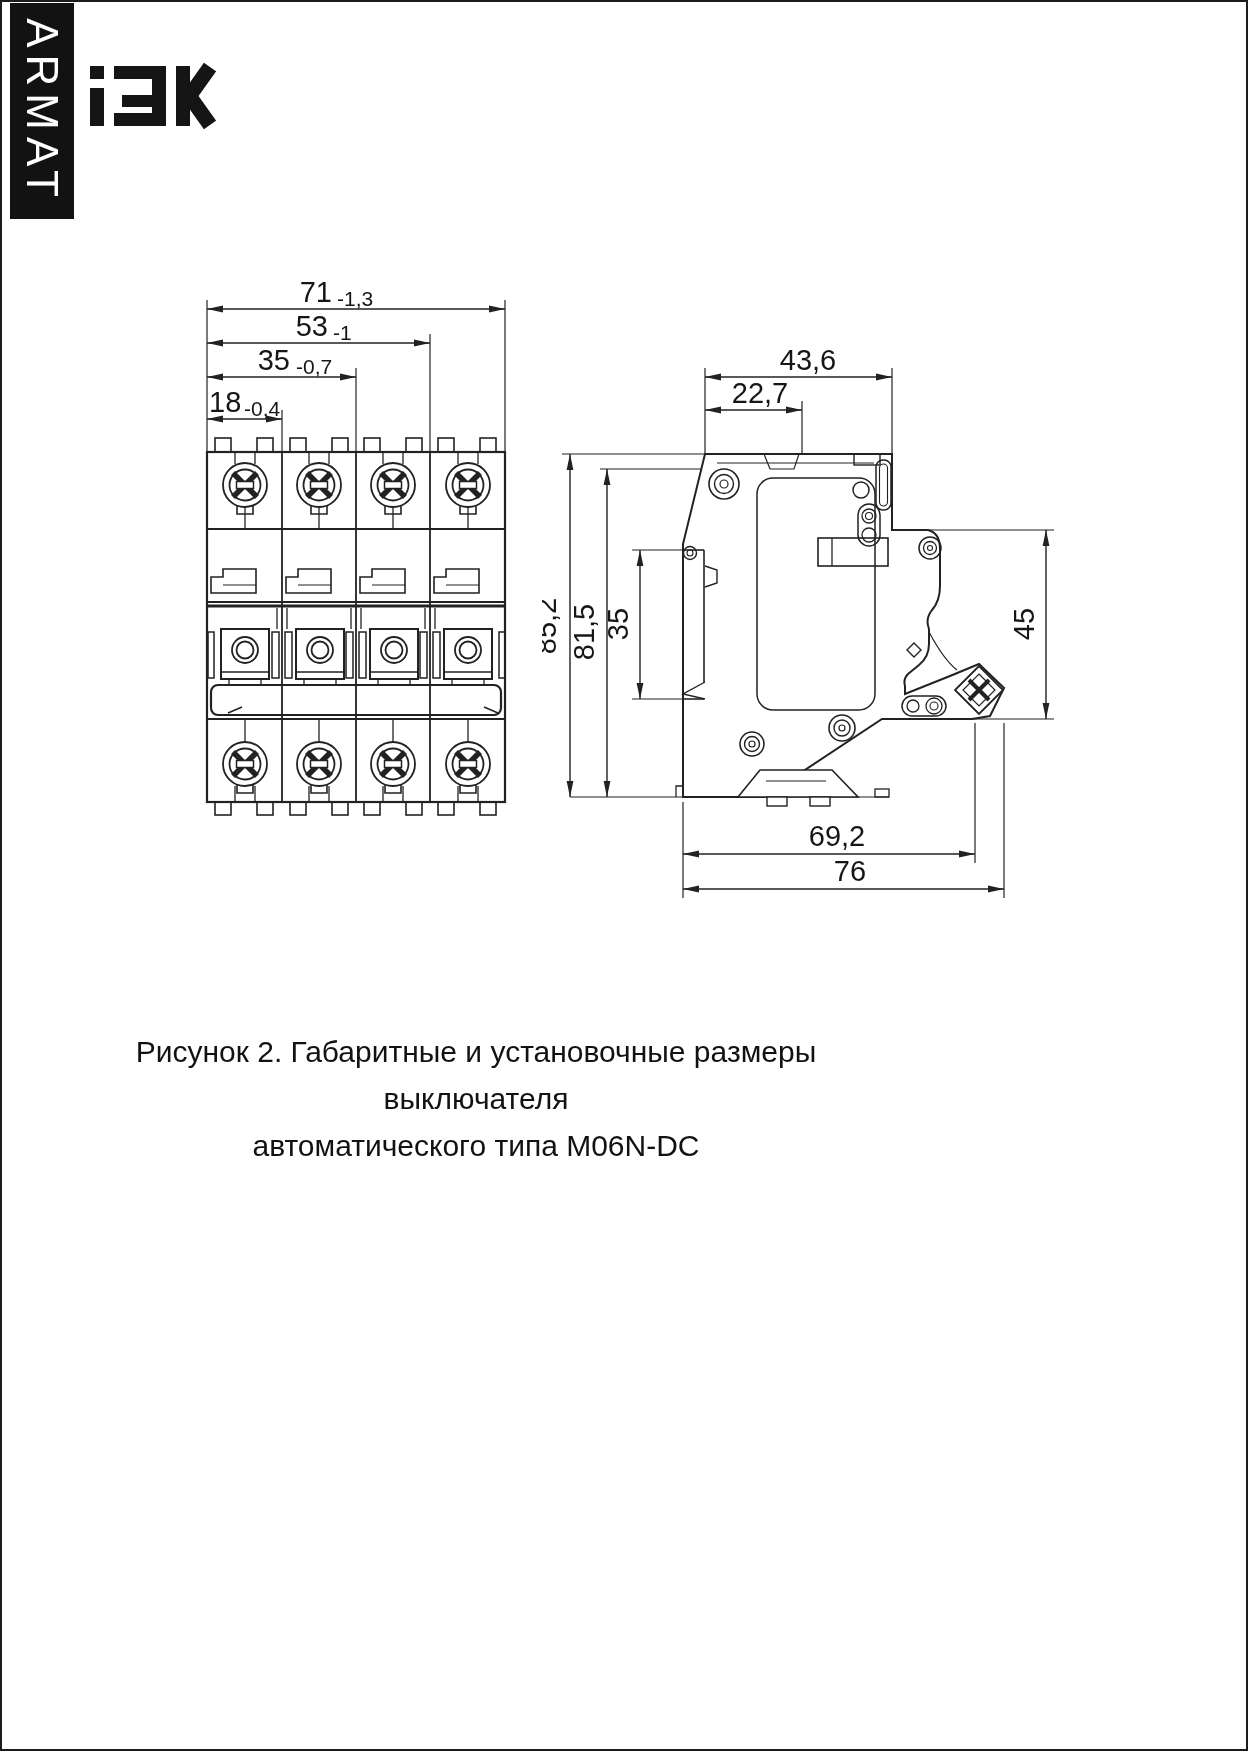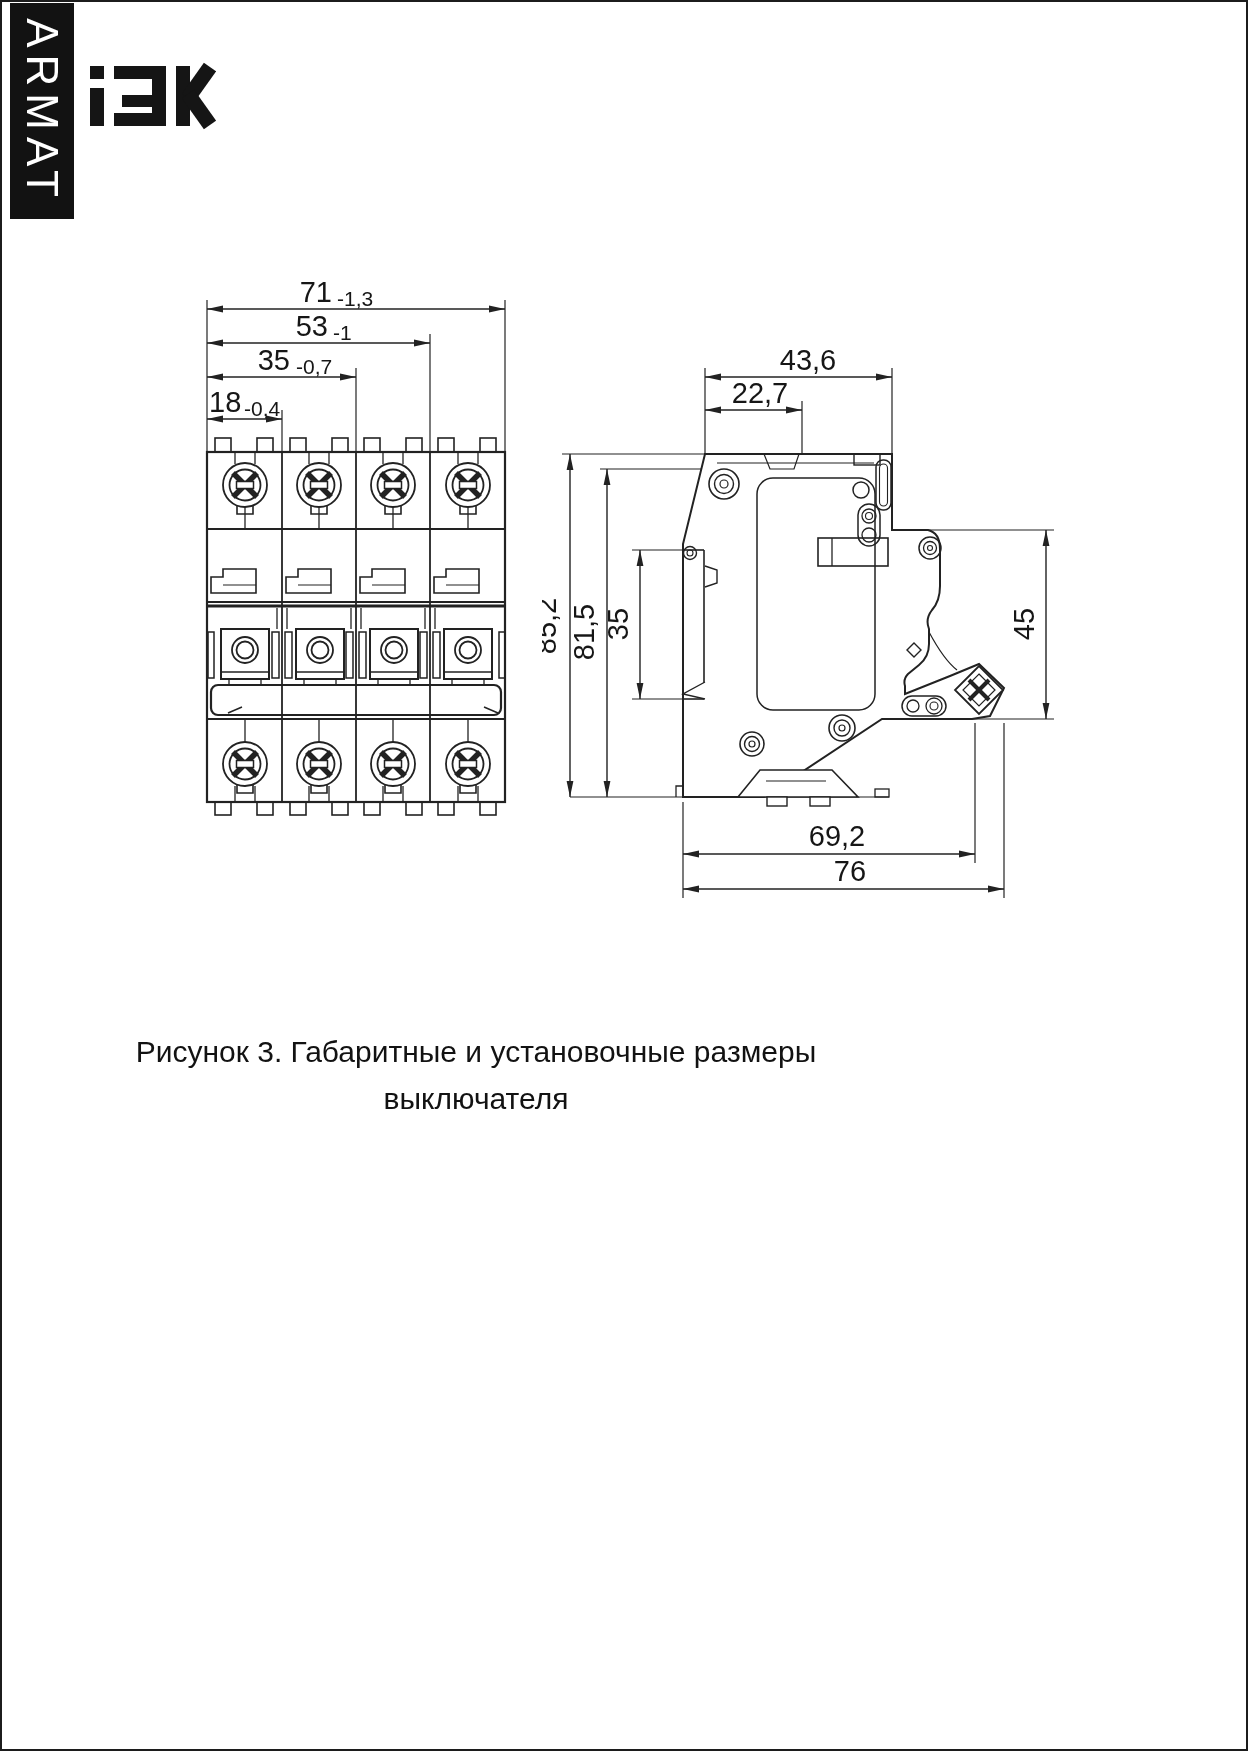--- a/index.html
+++ b/index.html
@@ -357,16 +357,17 @@
 
     <g>
       <path d="M196,505 L218,478 L290,478 L316,505 Z" fill="#ffffff" stroke="#222" stroke-width="1.6"></path>
       <line x1="224" y1="489" x2="284" y2="489" stroke="#222" stroke-width="1.2"></line>
       <rect x="225" y="505" width="20" height="9" fill="#ffffff" stroke="#222" stroke-width="1.4"></rect>
       <rect x="268" y="505" width="20" height="9" fill="#ffffff" stroke="#222" stroke-width="1.4"></rect>
     </g>
   </svg>
 
   <div class="caption">
-    <div>Рисунок 3. Габаритные и установочные размеры выключателя</div>
+    <div>Рисунок 2. Габаритные и установочные размеры выключателя</div>
+    <div>автоматического типа M06N-DC</div>
   </div>
 
 </div>
 
 </body></html>

